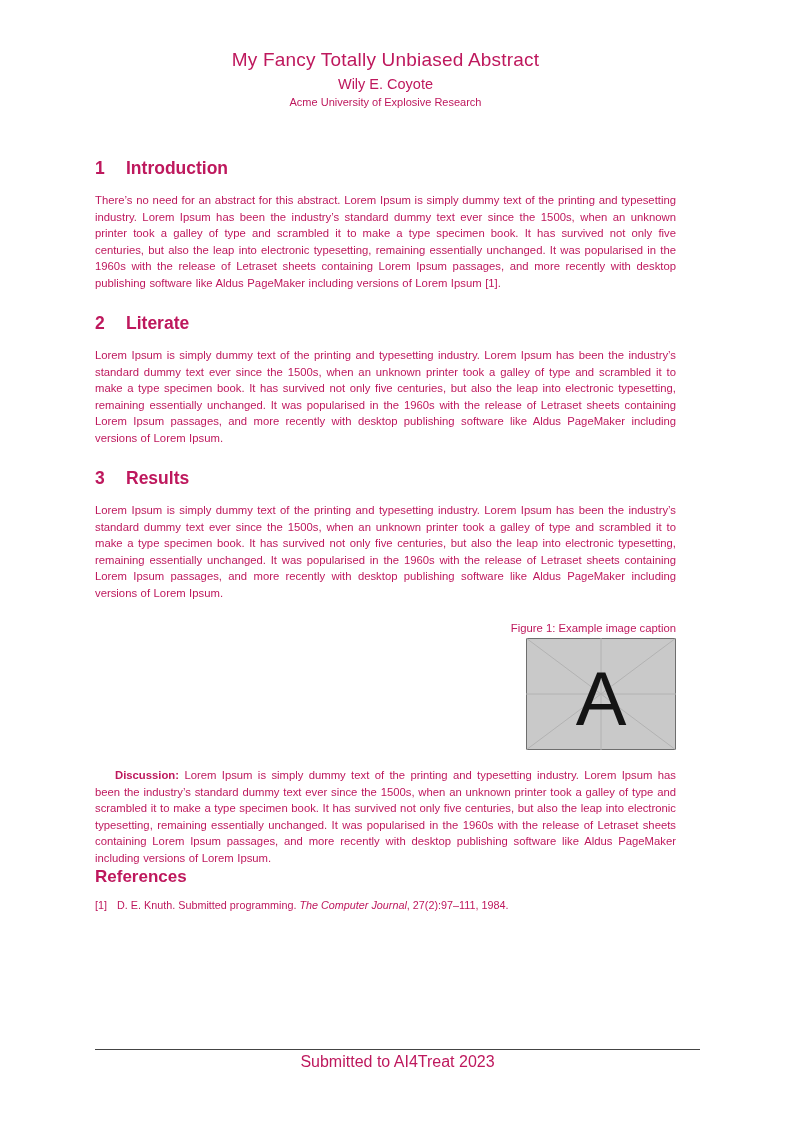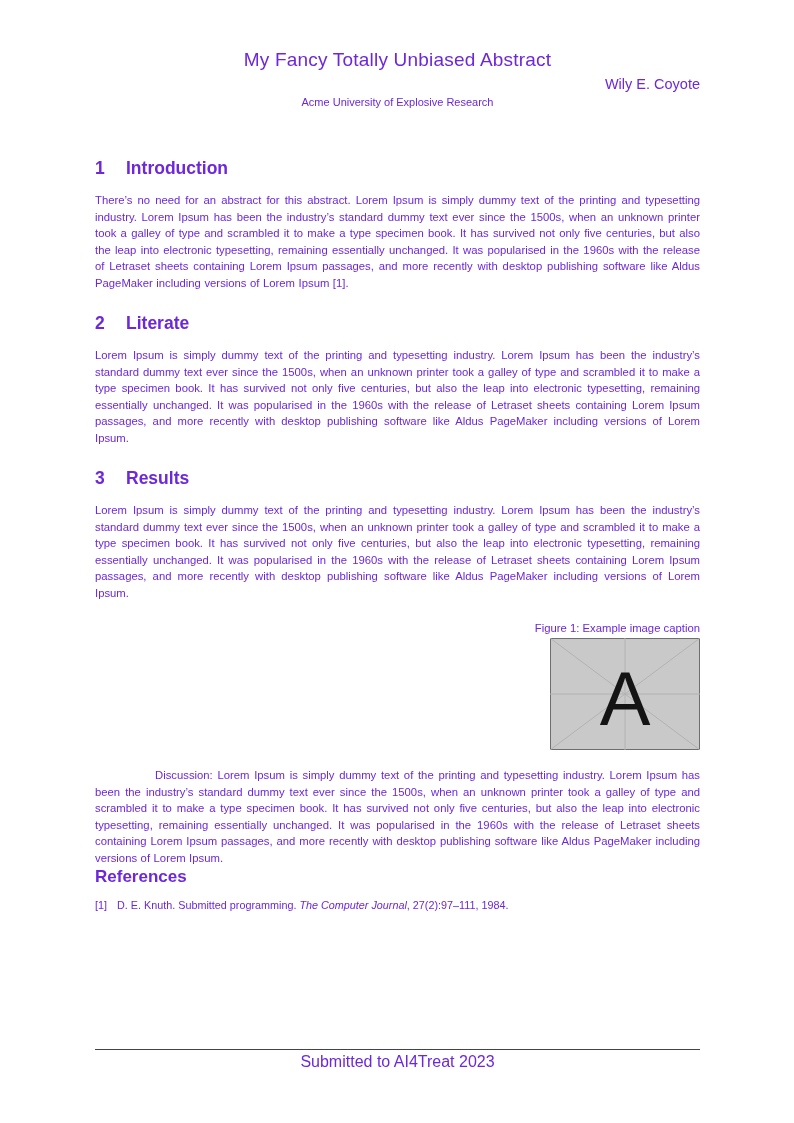--- a/index.html
+++ b/index.html
@@ -2,47 +2,47 @@
 <html><head>
 <meta charset="utf-8">
 <style>
   * { margin: 0; padding: 0; box-sizing: border-box; }
   html, body { background: #ffffff; }
   .page {
     position: relative;
     width: 794px;
     height: 1123px;
     background: #ffffff;
-    color: #6d28d9;
+    color: #be185d;
     font-family: "Liberation Sans", "DejaVu Sans", sans-serif;
-    padding: 0 94px 0 95px;
+    padding: 0 118px 0 95px;
     overflow: hidden;
   }
   
   .titleblock { padding-top: 47px; text-align: center; }
   .paper-title { font-size: 19px; font-weight: normal; line-height: 26px; letter-spacing: 0.2px; }
-  .paper-author { font-size: 14.5px; line-height: 18px; margin-top: 2px; text-align: right; }
+  .paper-author { font-size: 14.5px; line-height: 18px; margin-top: 2px; }
   .paper-affil { font-size: 11px; line-height: 14px; margin-top: 2px; }
   
   .sec-heading { font-size: 17.5px; font-weight: bold; line-height: 22px; }
   .sec-heading .sec-num { display: inline-block; min-width: 31px; }
   .h-intro   { margin-top: 48px; }
   .h-section { margin-top: 21px; }
   .h-refs    { margin-top: 0; font-size: 17px; }
   
   .par {
     margin-top: 13px;
     font-size: 11.3px;
     line-height: 16.5px;
     text-align: justify;
     word-spacing: 0.4px;
   }
   .par-discussion { margin-top: 17px; text-indent: 20px; }
   .par-discussion .disc-body { text-indent: 0; }
-  .disc-label { font-weight: normal; margin-left: 40px; }
+  .disc-label { font-weight: bold; }
   
   .figure-block { text-align: right; }
   .figure-caption { margin-top: 20px; font-size: 11.3px; line-height: 14px; }
   .figure-imgwrap { margin-top: 3px; line-height: 0; }
   .figure-imgwrap svg { display: inline-block; }
   
   .ref-item {
     margin-top: 10px;
     display: flex;
     font-size: 10.8px;

